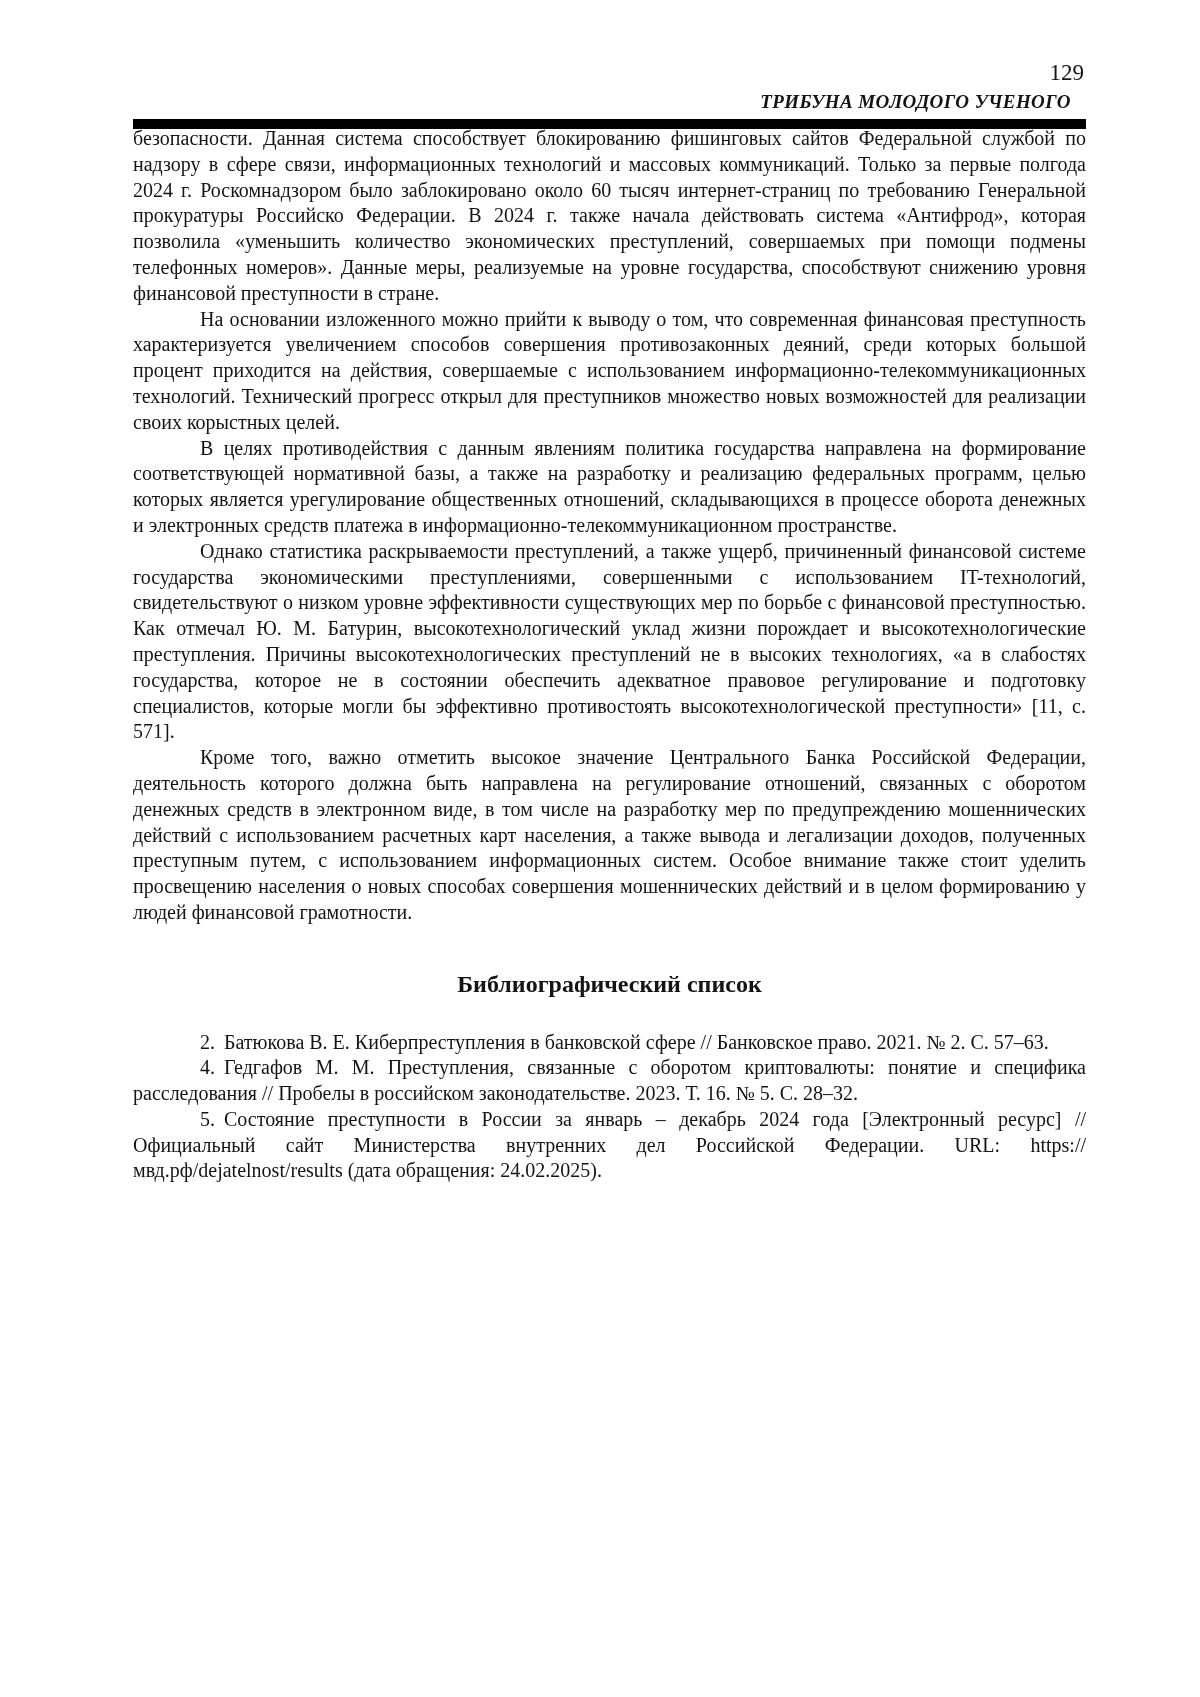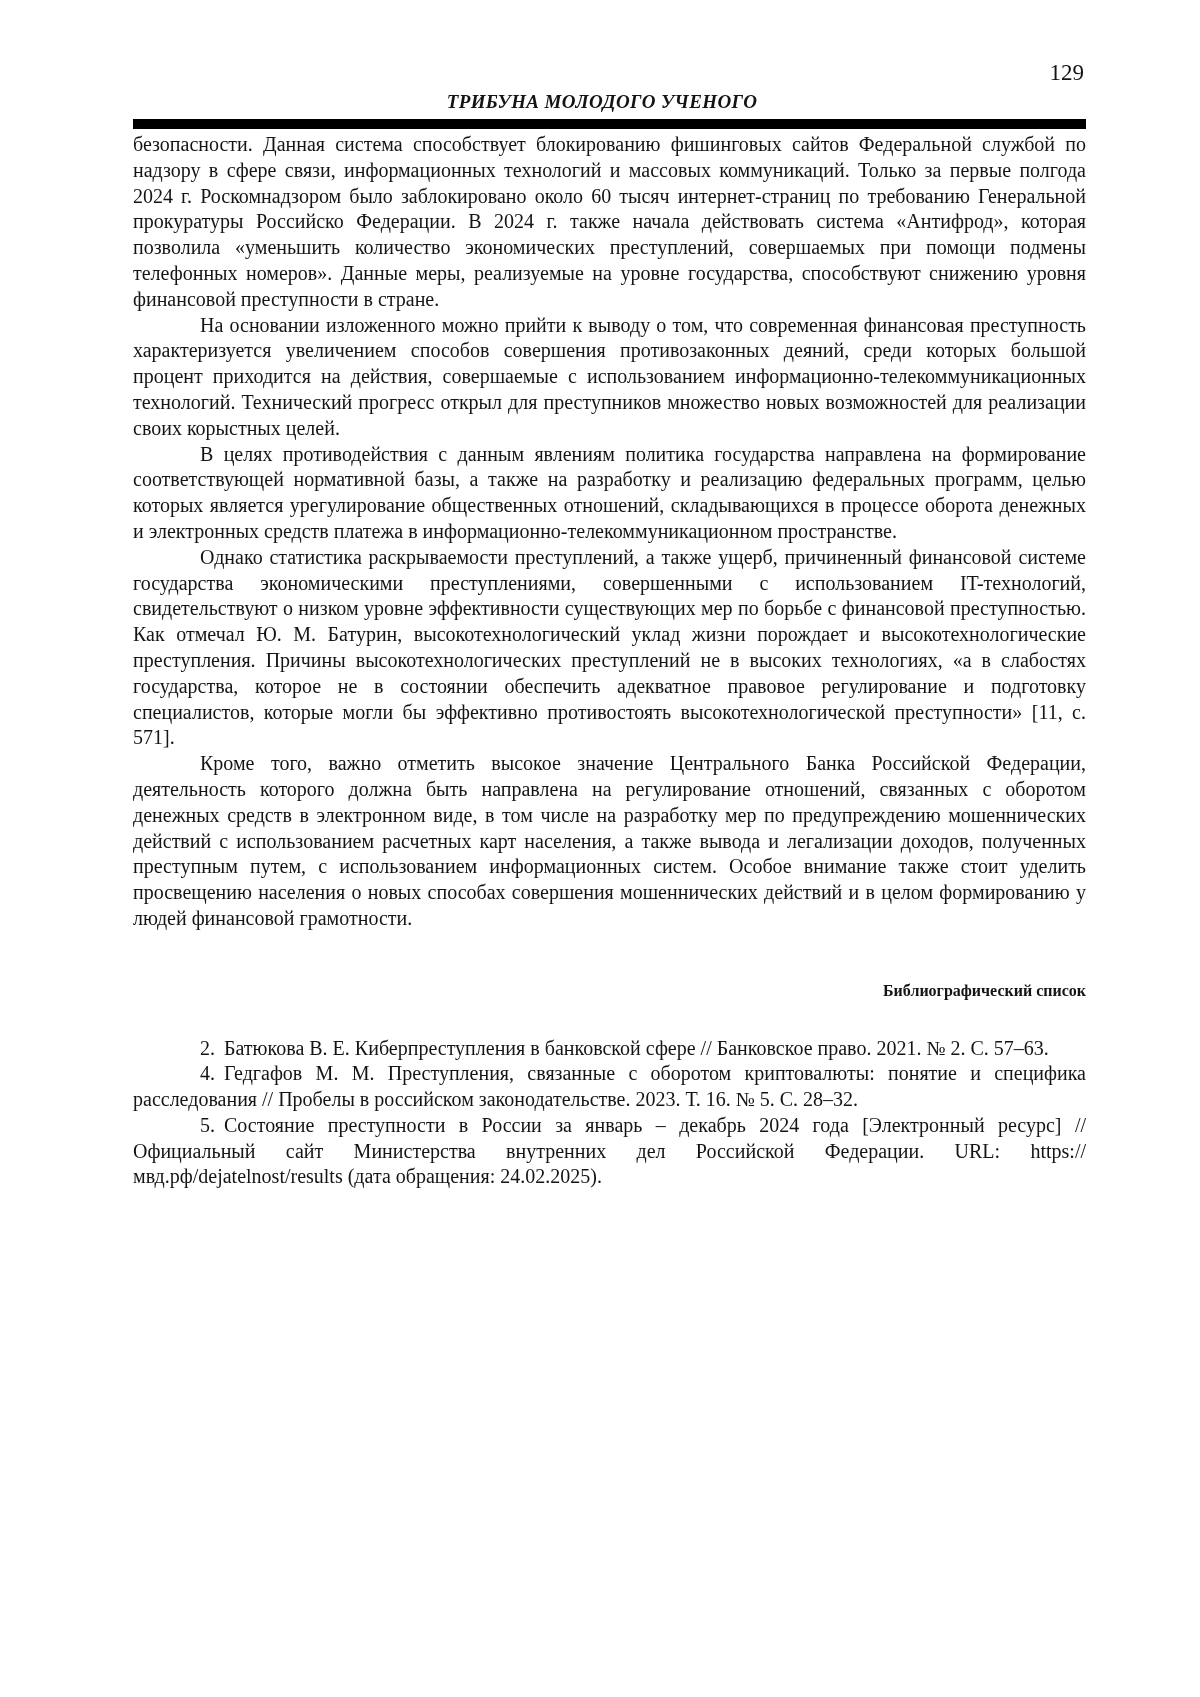--- a/index.html
+++ b/index.html
@@ -26,61 +26,61 @@
     top: 60px;
     right: 2px;
     font-size: 23px;
     line-height: 26px;
   }
   .running-head {
     position: absolute;
     top: 90px;
     left: 0;
     right: 15px;
-    text-align: center;
+    text-align: right;
     font-weight: bold;
     font-style: italic;
     font-size: 19px;
     letter-spacing: 0.4px;
     line-height: 24px;
     white-space: nowrap;
   }
   .rule {
     position: absolute;
     top: 119px;
     left: 0;
     right: 0;
     height: 3px;
     border-top: 3px solid #000;
     border-bottom: 7px solid #000;
   }
   .body-text {
     position: absolute;
-    top: 132px;
+    top: 126px;
     left: 0;
     right: 0;
     font-size: 20px;
     line-height: 25.8px;
     text-align: justify;
     hyphens: auto;
     -webkit-hyphens: auto;
   }
   .para {
     text-indent: 67px;
   }
   .para.no-indent {
     text-indent: 0;
   }
   .bib-heading {
     margin-top: 46px;
     margin-bottom: 32px;
-    text-align: right;
+    text-align: center;
     text-indent: 0;
     font-weight: bold;
-    font-size: 16px;
+    font-size: 24px;
   }
   .bib-item {
     text-indent: 67px;
   }
   .bib-num {
     margin-right: 9px;
   }
 </style>
 </head>
 <body>

